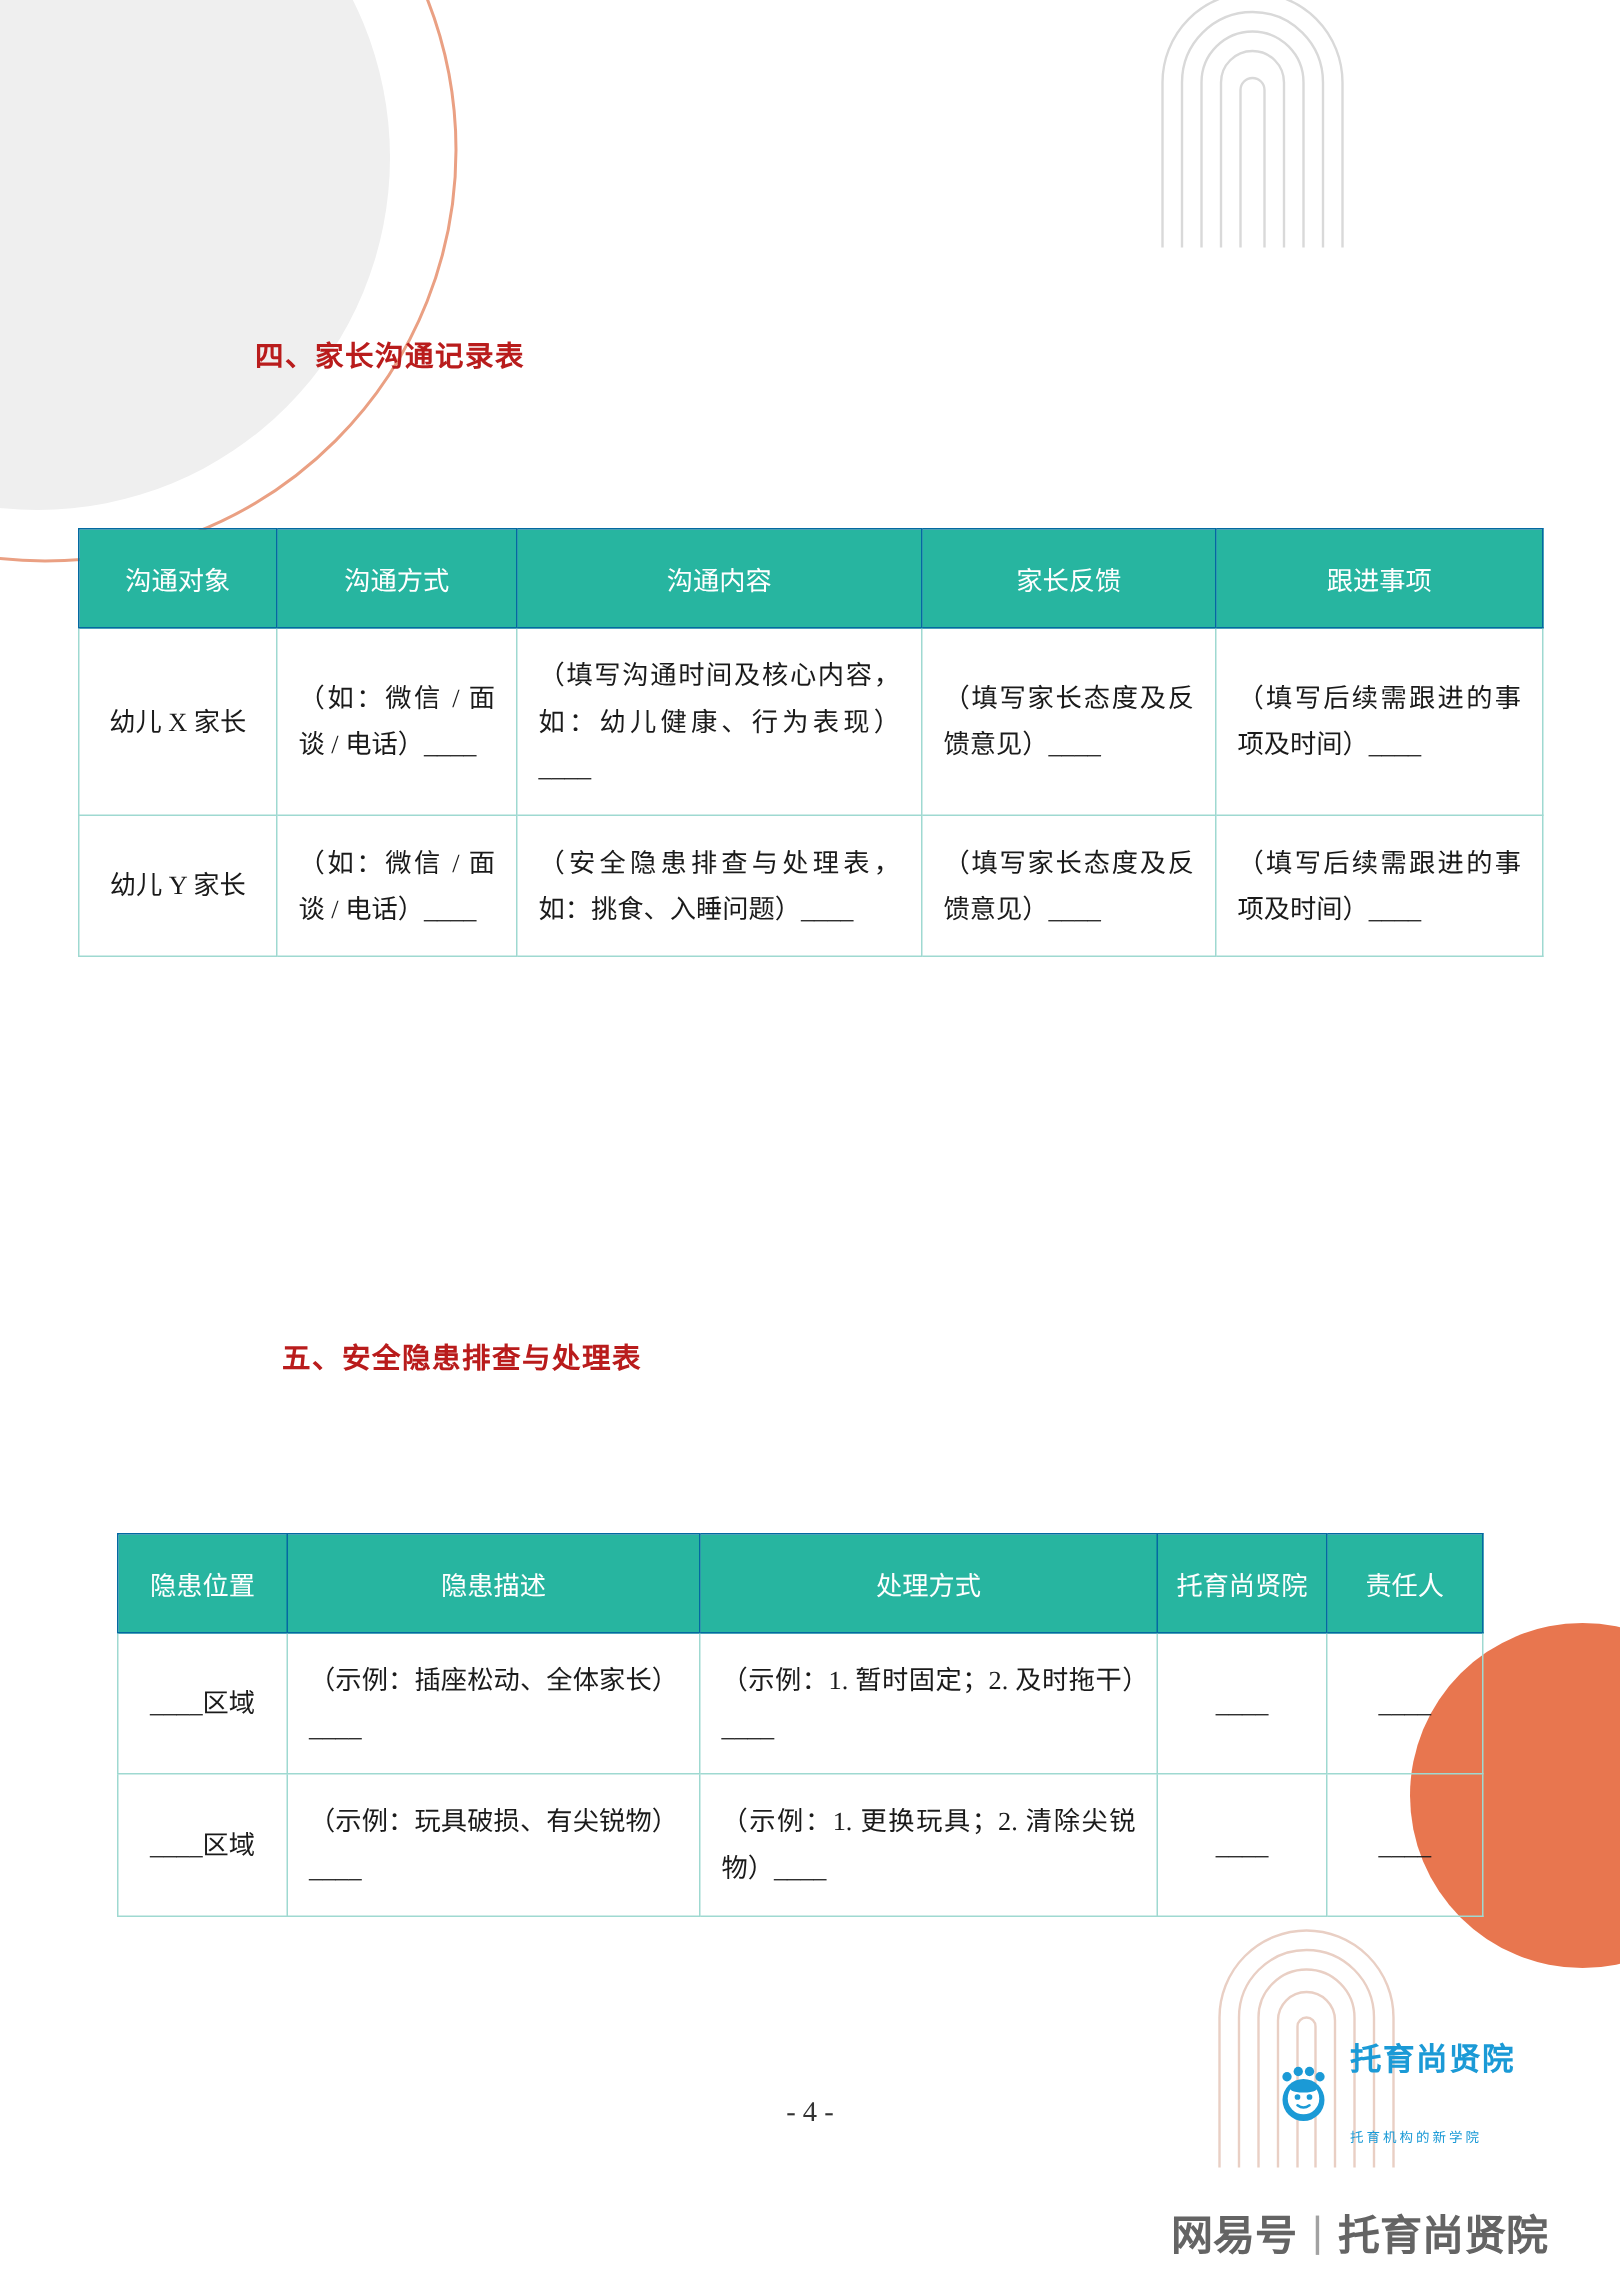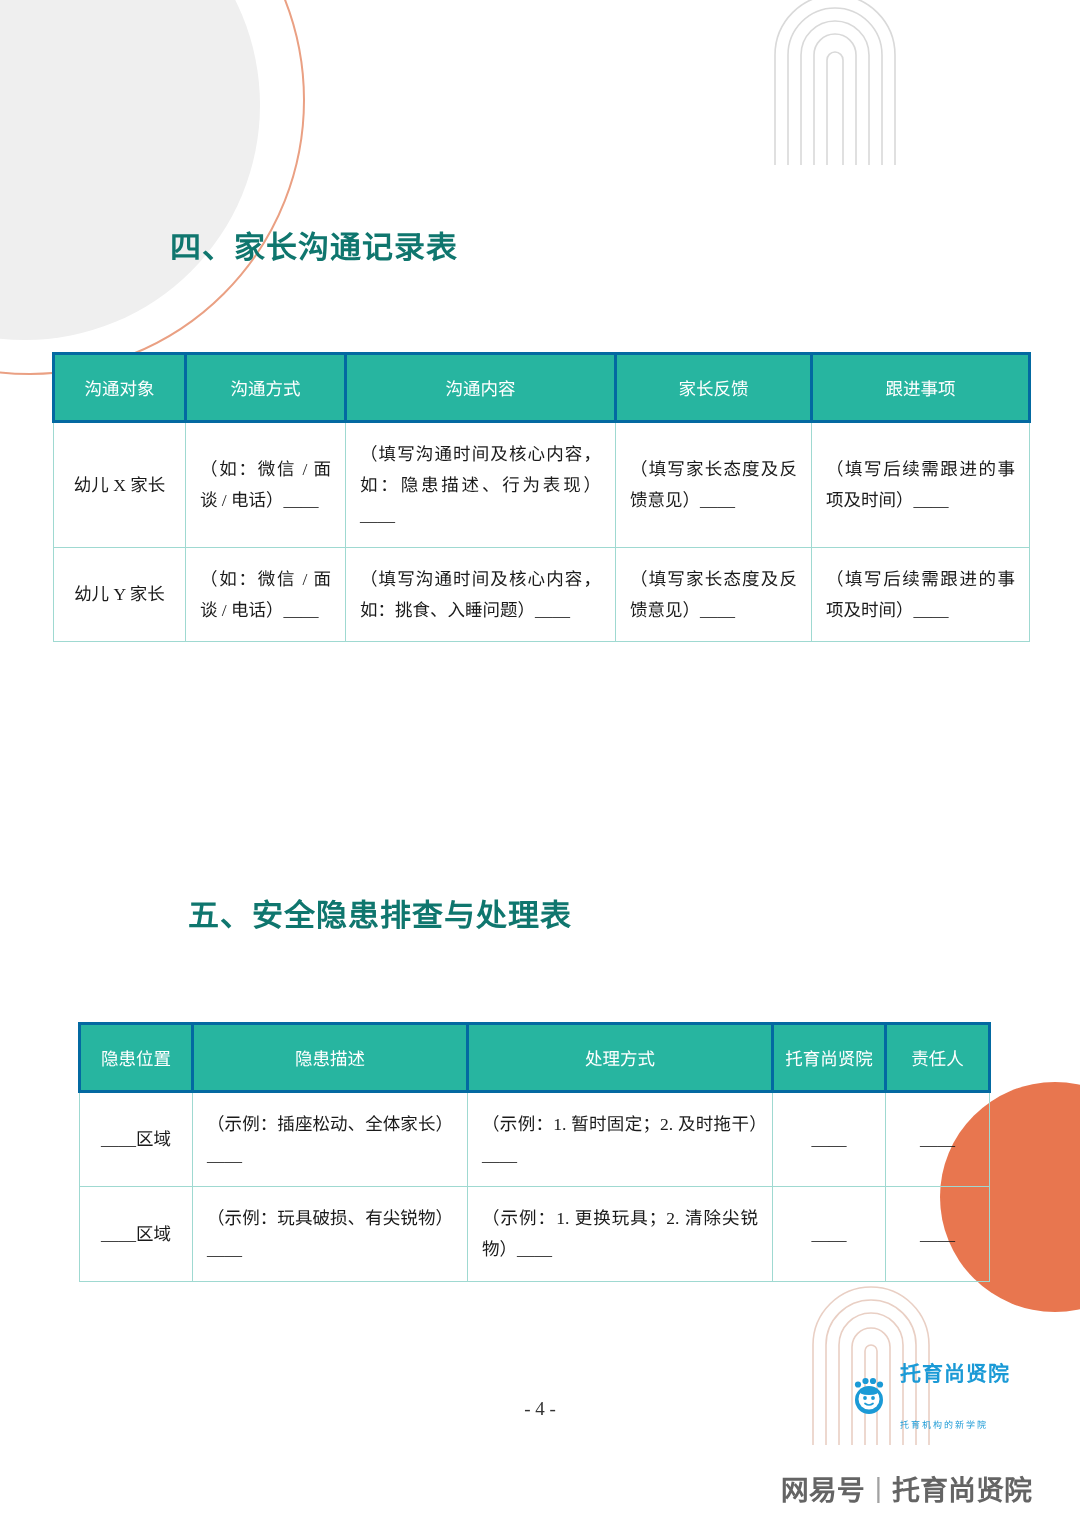--- a/index.html
+++ b/index.html
@@ -63,44 +63,44 @@
 
   
   .page {
     position: relative;
     z-index: 3;
     padding: 0 52px;
     box-sizing: border-box;
   }
   h2.section-title {
     font-family: "Liberation Sans", "DejaVu Sans", sans-serif;
-    font-size: 31px;
+    font-size: 19px;
     font-weight: bold;
-    color: #0f766e;
+    color: #b91c1c;
     margin: 0;
     letter-spacing: 1px;
   }
   #title-parent { position: absolute; left: 170px; top: 222px; }
   #title-safety { position: absolute; left: 188px; top: 890px; }
 
   
   table {
     border-collapse: collapse;
     table-layout: fixed;
     font-size: 17.5px;
     color: #1a1a1a;
   }
   table th {
     background: #27b5a0;
     color: #ffffff;
     font-weight: normal;
     font-family: "Liberation Sans", "DejaVu Sans", sans-serif;
     font-size: 17.5px;
     padding: 20px 6px;
-    border: 3px solid #0369a1;
+    border: 1px solid #0369a1;
     text-align: center;
     vertical-align: middle;
   }
   table td {
     border: 1px solid #9fd9d1;
     padding: 16px 14px;
     vertical-align: middle;
     line-height: 1.75;
     text-align: justify;
     text-justify: inter-ideograph;
@@ -231,28 +231,28 @@
         <th>沟通方式</th>
         <th>沟通内容</th>
         <th>家长反馈</th>
         <th>跟进事项</th>
       </tr>
     </thead>
     <tbody>
       <tr>
         <td class="center">幼儿 X 家长</td>
         <td>（如：微信 / 面谈 / 电话）____</td>
-        <td>（填写沟通时间及核心内容，如：隐患描述、行为表现）____</td>
+        <td>（填写沟通时间及核心内容，如：幼儿健康、行为表现）____</td>
         <td>（填写家长态度及反馈意见）____</td>
         <td>（填写后续需跟进的事项及时间）____</td>
       </tr>
       <tr>
         <td class="center">幼儿 Y 家长</td>
         <td>（如：微信 / 面谈 / 电话）____</td>
-        <td>（填写沟通时间及核心内容，如：挑食、入睡问题）____</td>
+        <td>（安全隐患排查与处理表，如：挑食、入睡问题）____</td>
         <td>（填写家长态度及反馈意见）____</td>
         <td>（填写后续需跟进的事项及时间）____</td>
       </tr>
     </tbody>
   </table>
 
   <h2 class="section-title" id="title-safety">五、安全隐患排查与处理表</h2>
 
   <table id="table-safety">
     <colgroup>

